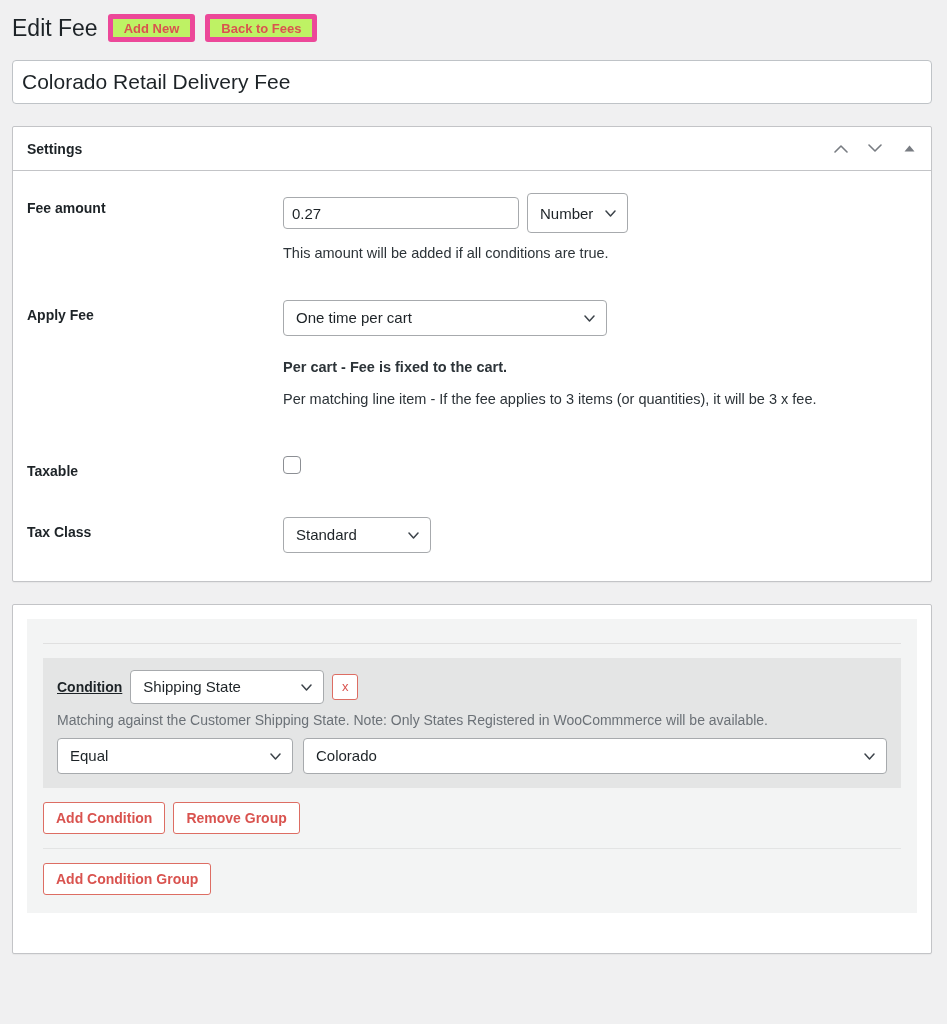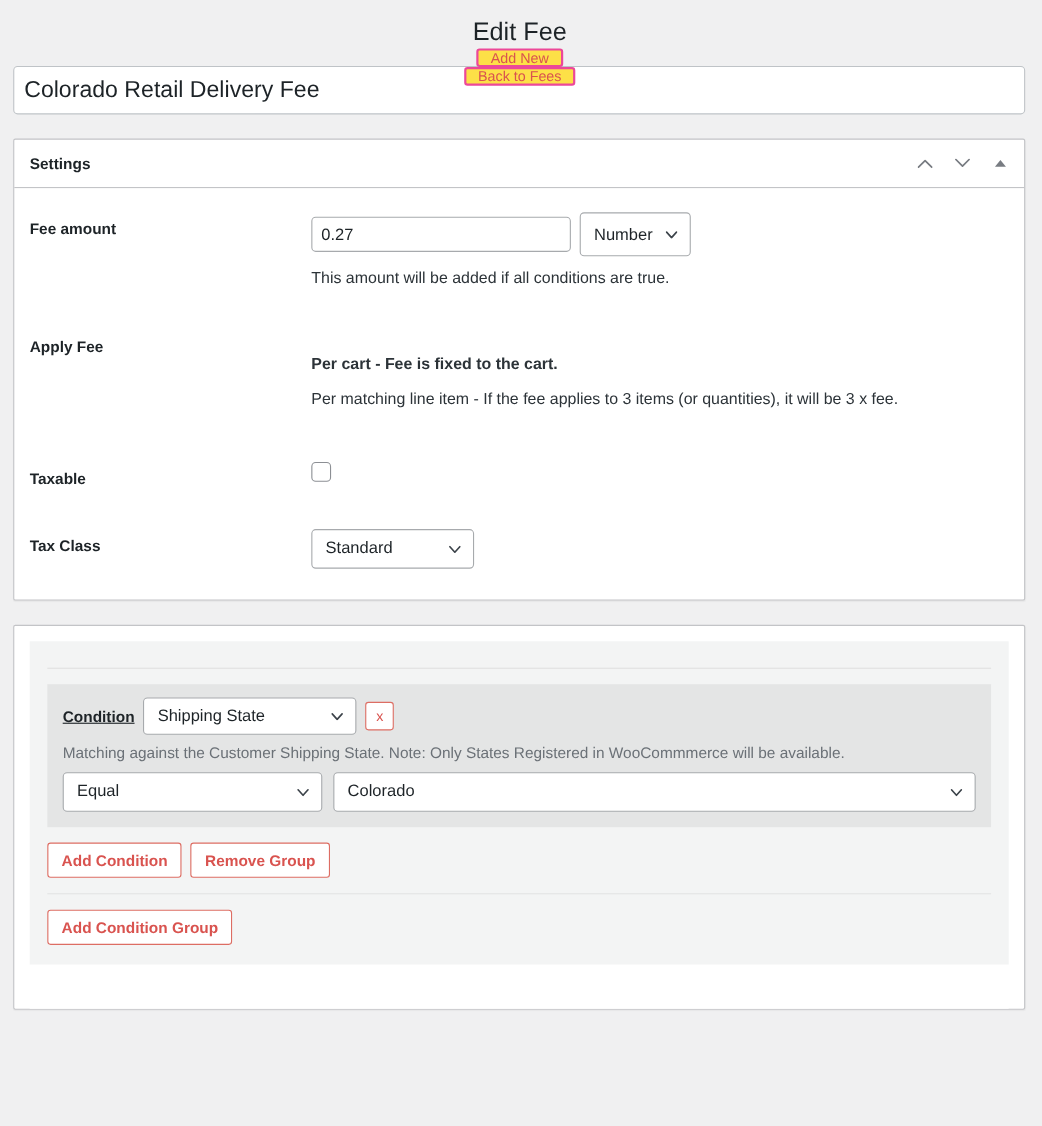--- a/index.html
+++ b/index.html
@@ -8,37 +8,36 @@
     width: 947px; height: 1024px;
     background: #f0f0f1;
     font-family: "Liberation Sans", sans-serif;
     color: #1d2327;
     -webkit-font-smoothing: antialiased;
   }
   .page { width: 947px; height: 1024px; position: relative; overflow: hidden; }
 
   
   .page-head {
-    display: flex; align-items: center; 
+    display: flex; gap: 10px;
     padding: 14px 14px 0 12px;
     height: 52px;
-    flex-direction: column;
   }
   .page-title {
     font-size: 23px; font-weight: 400; line-height: 1.3;
     color: #1d2327; white-space: nowrap;
   }
   .page-action {
     display: inline-flex; align-items: center; justify-content: center;
     height: 28px; padding: 0 11px;
-    background: #fde047;
-    border: 2px solid #ec4899;
+    background: #bef264;
+    border: 5px solid #ec4899;
     border-radius: 3px;
     color: #d9534f;
-    font-size: 13px; font-weight: normal; line-height: 1;
+    font-size: 13px; font-weight: bold; line-height: 1;
     white-space: nowrap; cursor: pointer;
   }
 
   
   .title-wrap { padding: 8px 15px 0 12px; }
   .title-input {
     display: block; width: 920px; height: 44px;
     padding: 3px 9px;
     background: #ffffff;
     border: 1px solid #bfc3c7;
@@ -209,20 +208,26 @@
                 </svg>
             </span>
           </div>
           <div class="hint">This amount will be added if all conditions are true.</div>
         </div>
       </div>
 
       <div class="f-row" style="margin-top:34px;">
         <div class="f-label">Apply Fee</div>
         <div class="f-field">
+          <span class="sel sel-apply">
+            <span>One time per cart</span>
+            <svg class="chev" viewBox="0 0 11 7">
+                <path d="M1 1 L5.5 6 L10 1" fill="none" stroke="#3c434a" stroke-width="1.5" stroke-linecap="round" stroke-linejoin="round"></path>
+              </svg>
+          </span>
           <div class="hint" style="margin-top:20px;font-weight:bold;">Per cart - Fee is fixed to the cart.</div>
           <div class="hint" style="margin-top:8px;">Per matching line item - If the fee applies to 3 items (or quantities), it will be 3 x fee.</div>
         </div>
       </div>
 
       <div class="f-row" style="margin-top:44px;">
         <div class="f-label">Taxable</div>
         <div class="f-field">
           <span class="cbx"></span>
         </div>

